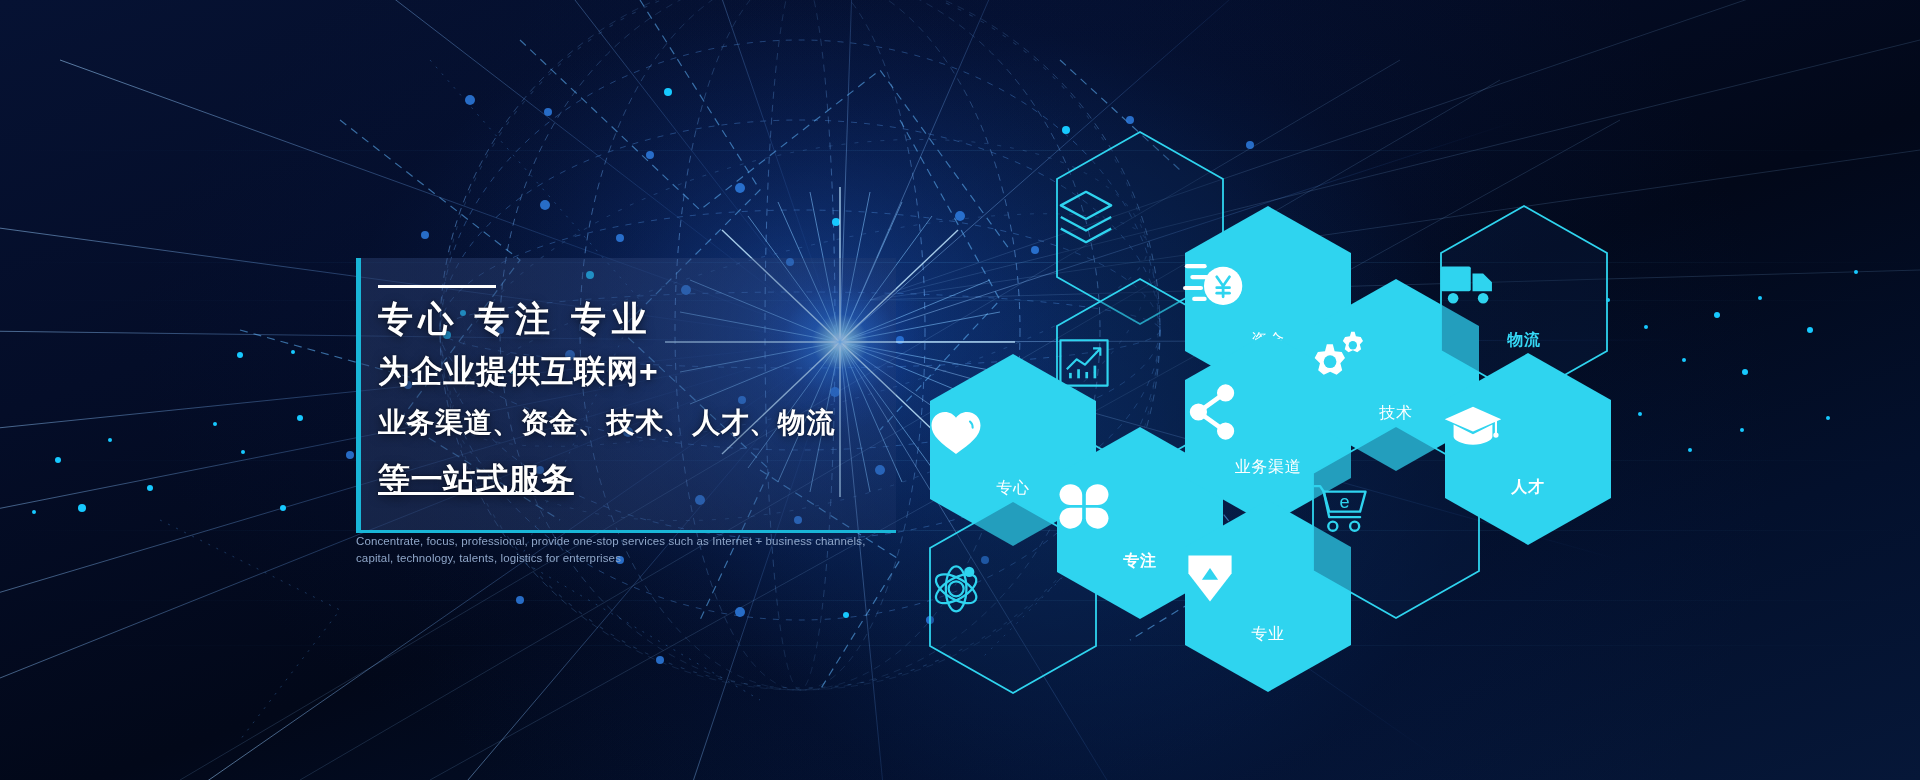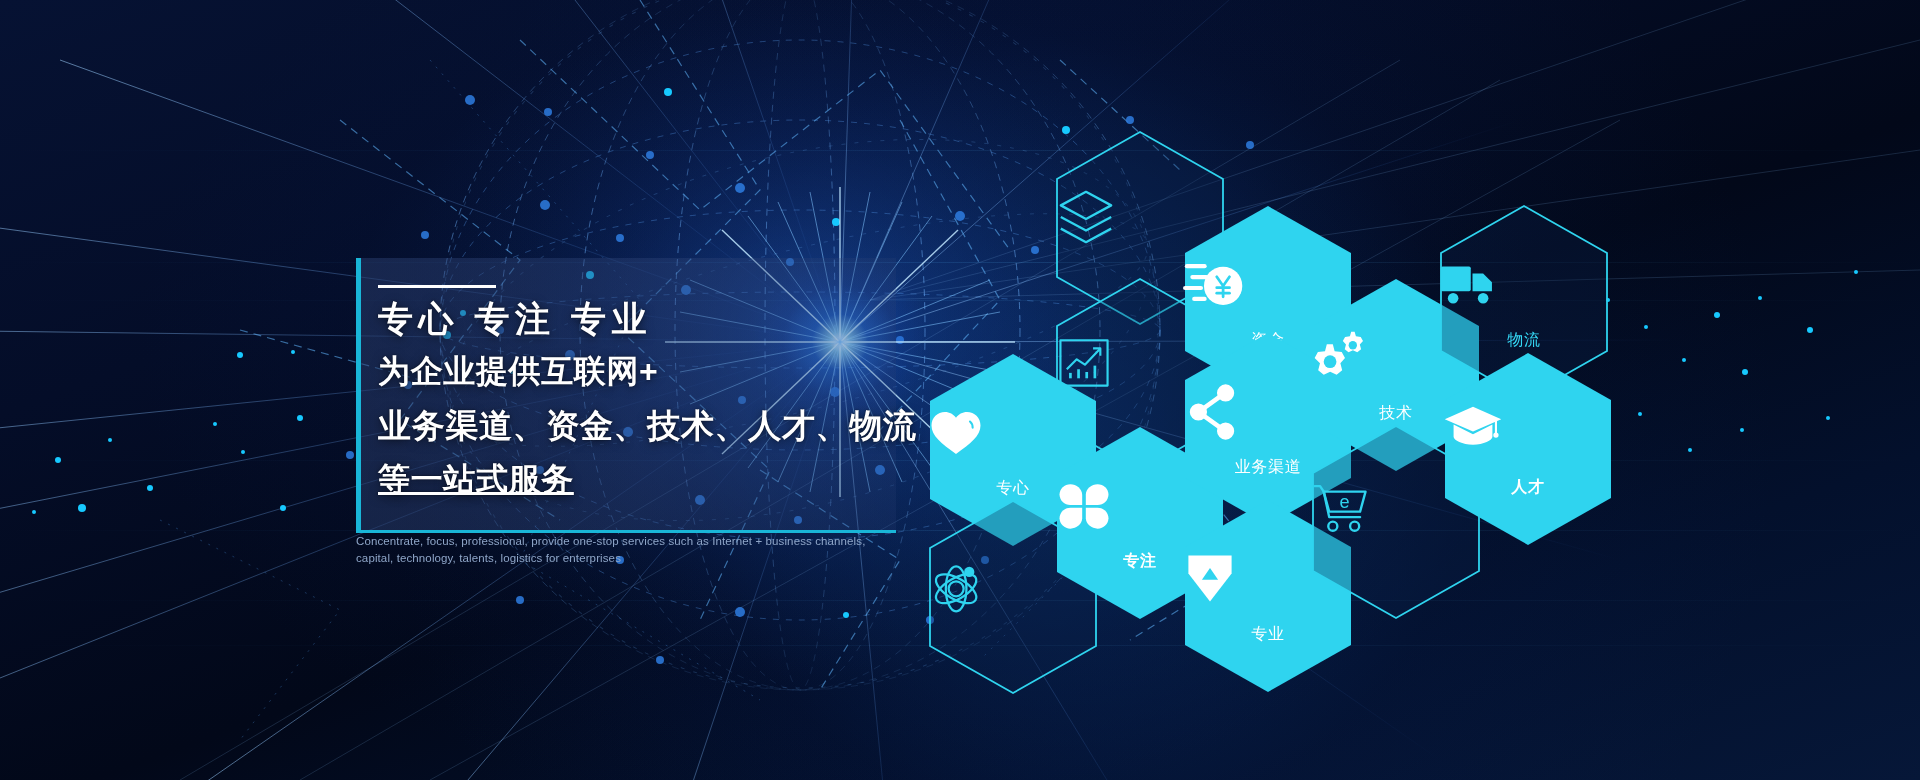--- a/index.html
+++ b/index.html
@@ -36,37 +36,37 @@
   }
   #rule{position:absolute;left:378px;top:285px;width:118px;height:3px;background:#ffffff;}
 
   .headline{
     position:absolute;left:378px;color:#ffffff;white-space:nowrap;
     font-weight:bold;letter-spacing:.02em;
     text-shadow:0 2px 10px rgba(0,0,0,.55),0 0 2px rgba(0,0,0,.6);
   }
   #hl1{top:296px;font-size:35px;letter-spacing:.16em;}
   #hl2{top:350px;font-size:32px;}
-  #hl3{top:404px;font-size:33px;}
+  #hl3{top:404px;font-size:28px;}
   #hl4{top:458px;font-size:32px;text-decoration:underline;}
 
   #sub{
     position:absolute;left:356px;top:533px;width:540px;text-align:left;
     color:#8fa6c8;font-size:11.5px;line-height:17px;letter-spacing:.01em;
   }
 
   
   .hex{position:absolute;width:170px;height:196px;}
   .hex svg{position:absolute;top:0;left:0;}
   .hex .label{
     position:absolute;left:0;right:0;text-align:center;
     font-size:16px;letter-spacing:.04em;white-space:nowrap;
   }
   .hex.solid .label{color:#ffffff;top:126px;}
-  .hex.outline .label{color:#35d8f5;top:126px;}
+  .hex.outline .label{color:#35d8f5;top:126px;font-weight:bold;}
   .hex .glyph{position:absolute;left:0;right:0;top:52px;display:flex;justify-content:center;align-items:center;height:62px;}
   .hex.outline .glyph{top:56px;}
 </style>
 </head>
 <body>
 
 <div id="stage">
 
   <svg class="layer" id="globe-svg" width="1920" height="780">
     <defs>

